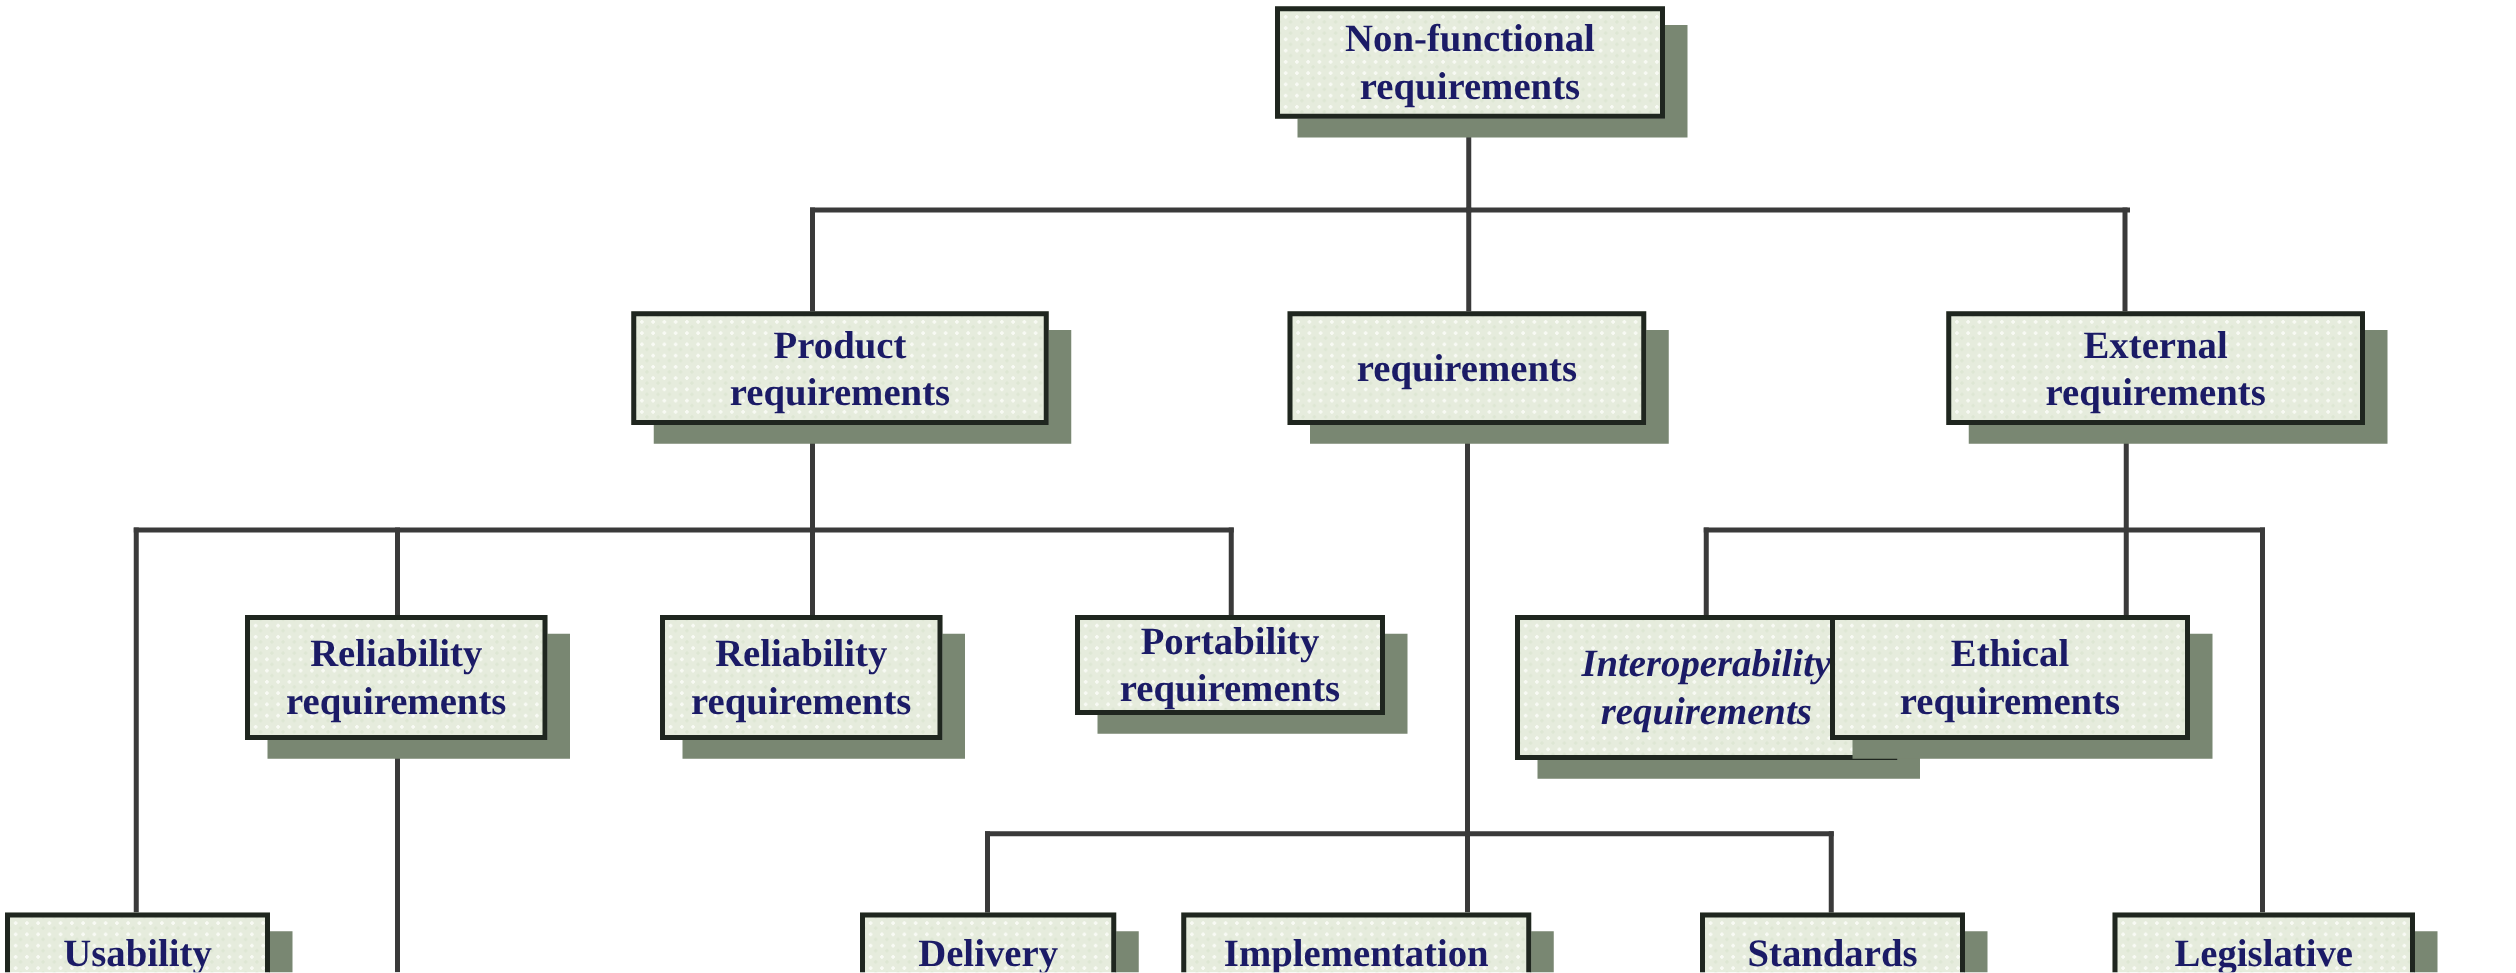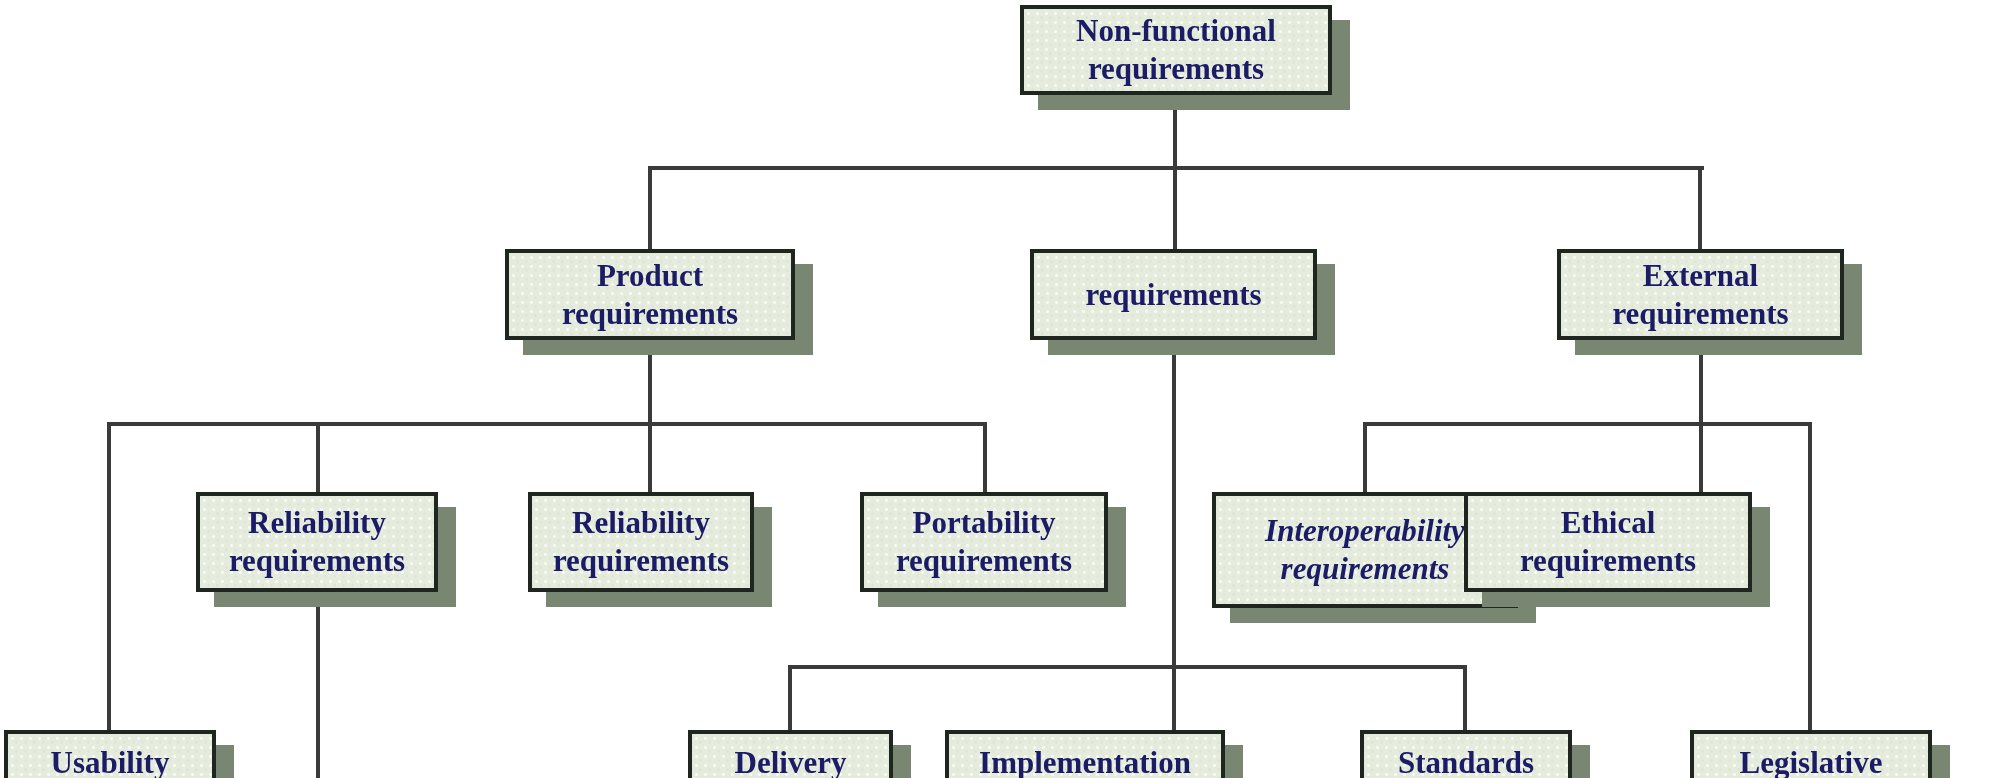--- a/index.html
+++ b/index.html
@@ -59,41 +59,41 @@
   <div class="vline" style="left:1363px;top:422px;height:74px;"></div>
   <div class="vline" style="left:1808px;top:422px;height:308px;"></div>
 
   <div class="vline" style="left:316px;top:592px;height:186px;"></div>
 
   <div class="node" style="left:1020px;top:5px;width:312px;height:90px;">
     <span class="lbl">Non-functional</span>
     <span class="lbl">requirements</span>
   </div>
 
-  <div class="node" style="left:505px;top:249px;width:290px;height:91px;">
+  <div class="node" style="left:505px;top:249px;width:334px;height:91px;">
     <span class="lbl">Product</span>
     <span class="lbl">requirements</span>
   </div>
   <div class="node" style="left:1030px;top:249px;width:287px;height:91px;">
     <span class="lbl">requirements</span>
   </div>
-  <div class="node" style="left:1557px;top:249px;width:287px;height:91px;">
+  <div class="node" style="left:1557px;top:249px;width:335px;height:91px;">
     <span class="lbl">External</span>
     <span class="lbl">requirements</span>
   </div>
 
   <div class="node" style="left:196px;top:492px;width:242px;height:100px;">
     <span class="lbl">Reliability</span>
     <span class="lbl">requirements</span>
   </div>
   <div class="node" style="left:528px;top:492px;width:226px;height:100px;text-align:right;">
     <span class="lbl">Reliability</span>
     <span class="lbl">requirements</span>
   </div>
-  <div class="node" style="left:860px;top:492px;width:248px;height:100px;">
+  <div class="node" style="left:860px;top:492px;width:248px;height:80px;">
     <span class="lbl">Portability</span>
     <span class="lbl">requirements</span>
   </div>
   <div class="node" style="left:1212px;top:492px;width:306px;height:116px;font-style:italic;">
     <span class="lbl">Interoperability</span>
     <span class="lbl">requirements</span>
   </div>
   <div class="node" style="left:1464px;top:492px;width:288px;height:100px;">
     <span class="lbl">Ethical</span>
     <span class="lbl">requirements</span>

